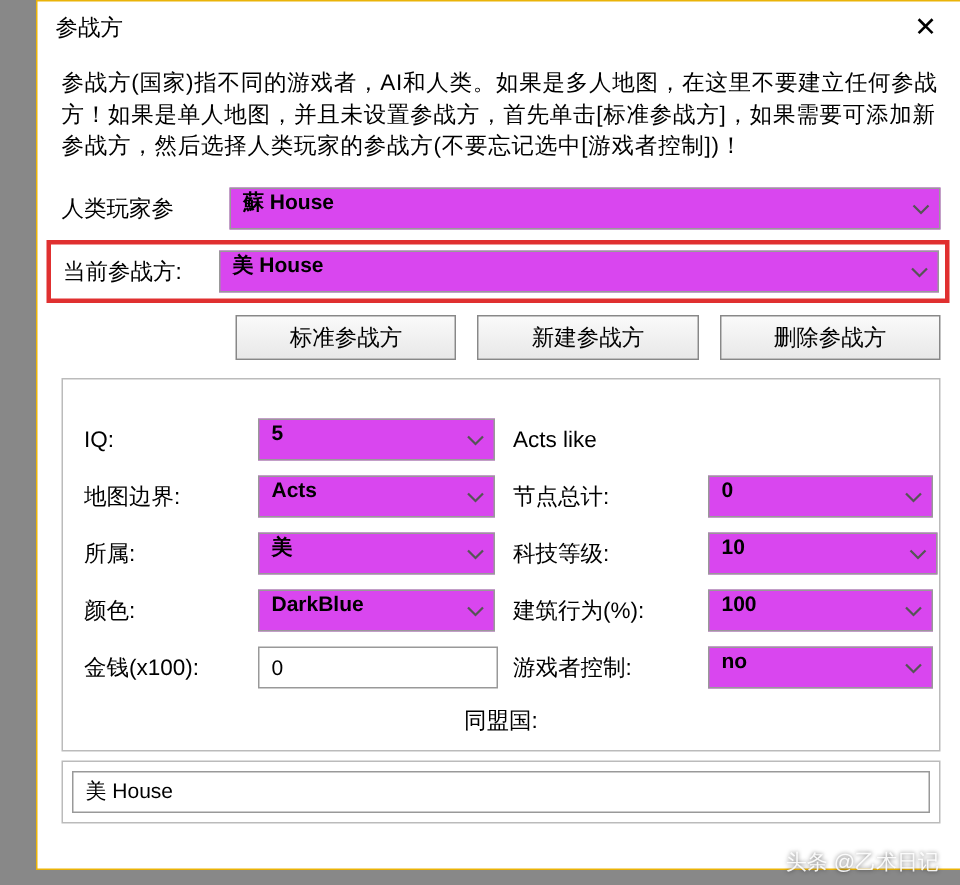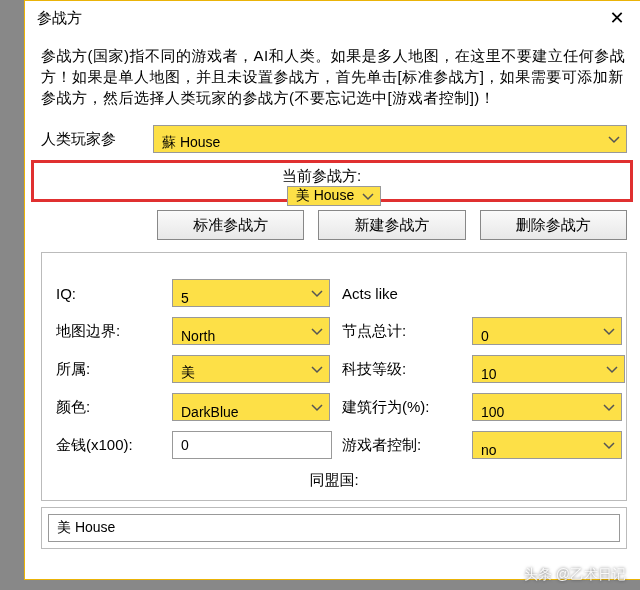--- a/index.html
+++ b/index.html
@@ -46,41 +46,41 @@
     height: 30px;
   }
   .row .lab {
     width: 112px;
     font-size: 15px;
   }
   .select {
     position: relative;
     height: 28px;
     border: 1px solid #999;
-    background: #fde047;
-    display: flex;
-    align-items: flex-end;
+    background: #d946ef;
+    display: flex;
+    align-items: flex-start;
     padding: 0 26px 0 8px;
     flex: 1;
+    font-weight: bold;
   }
   .select .chev {
     position: absolute;
     right: 6px; top: 50%;
     transform: translateY(-50%);
   }
   .select.small { width: 158px; flex: none; }
   .highlight-row {
     border: 3px solid #e03030;
     padding: 4px 4px 4px 8px;
     margin: 2px 0 8px -10px;
     margin-right: -6px;
     display: flex;
     align-items: center;
     height: 42px;
-    flex-direction: column;
   }
   .highlight-row .lab { width: 104px; font-size: 15px; }
   .btnrow {
     display: flex;
     gap: 14px;
     margin-left: 116px;
     margin-bottom: 12px;
   }
   .btn {
     flex: 1;
@@ -183,21 +183,21 @@
           <span>5</span>
           <span class="chev"><svg class="chev-svg" viewBox="0 0 12 8">
                 <path d="M1 1 L6 6 L11 1" stroke="#555" stroke-width="1.5" fill="none"></path>
               </svg></span>
         </div>
         <div class="glab">Acts like</div>
         <div></div>
 
         <div class="glab">地图边界:</div>
         <div class="select small">
-          <span>North</span>
+          <span>Acts</span>
           <span class="chev"><svg class="chev-svg" viewBox="0 0 12 8">
                 <path d="M1 1 L6 6 L11 1" stroke="#555" stroke-width="1.5" fill="none"></path>
               </svg></span>
         </div>
         <div class="glab">节点总计:</div>
         <div class="select small" style="width:150px">
           <span>0</span>
           <span class="chev"><svg class="chev-svg" viewBox="0 0 12 8">
                 <path d="M1 1 L6 6 L11 1" stroke="#555" stroke-width="1.5" fill="none"></path>
               </svg></span>

